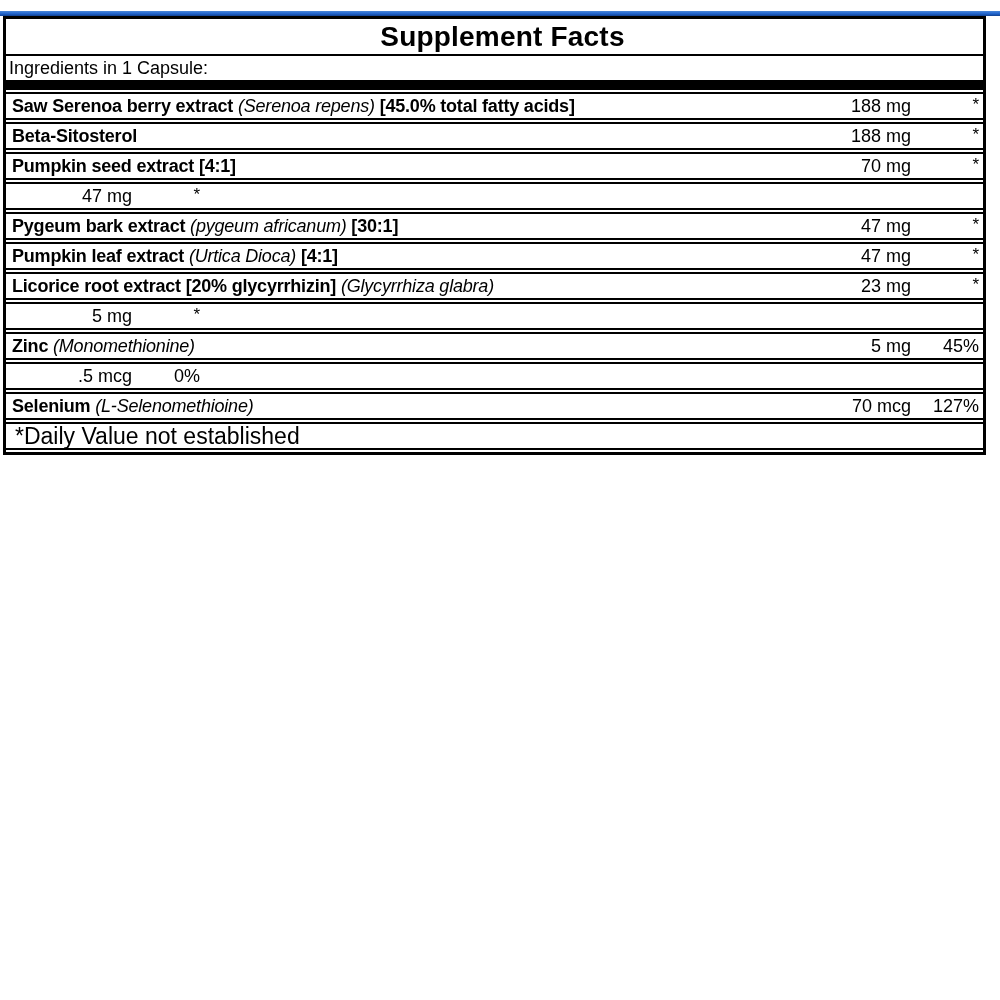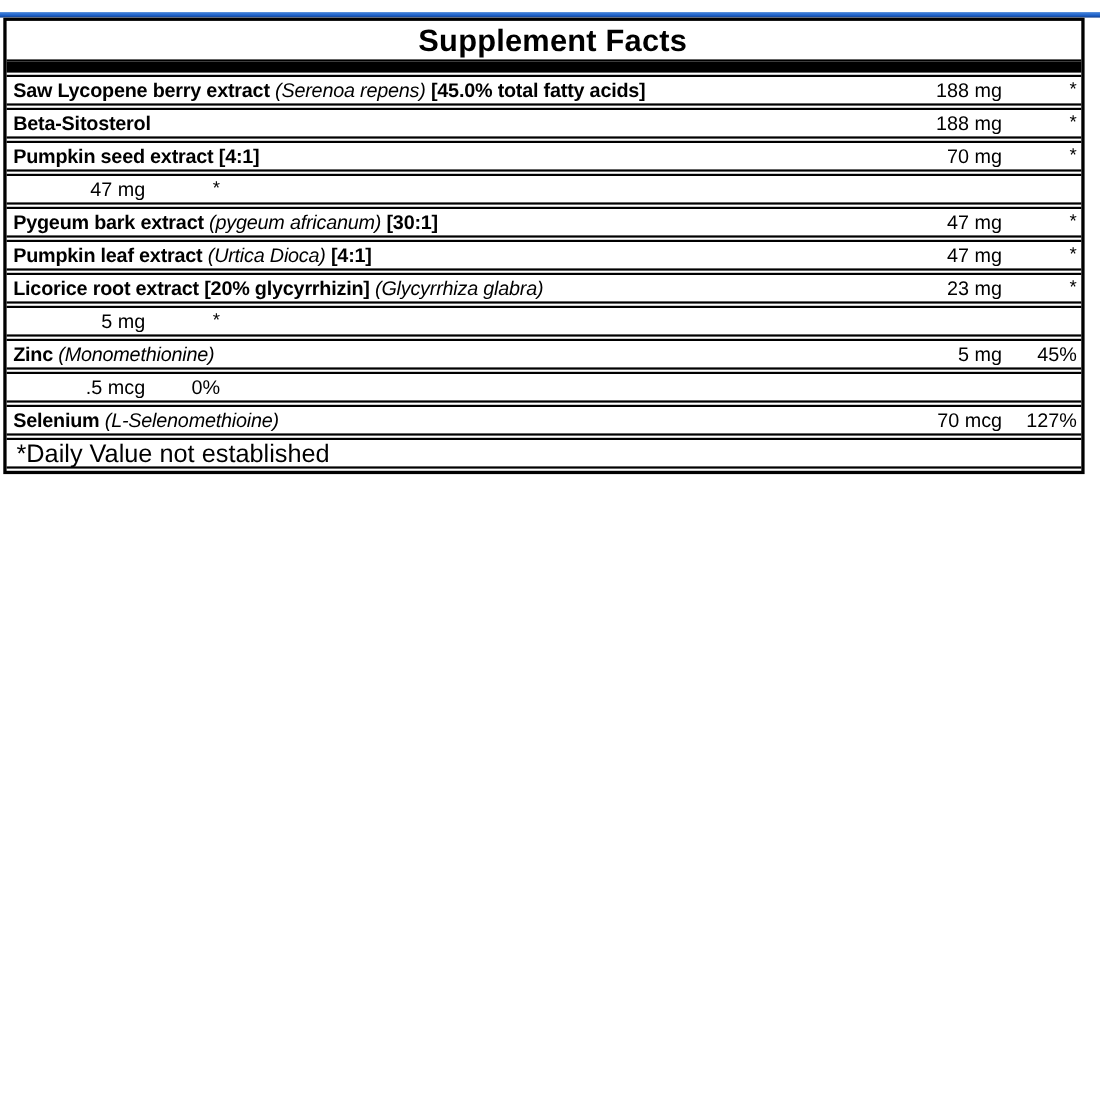--- a/index.html
+++ b/index.html
@@ -102,26 +102,27 @@
 <body>
 
 <div class="page">
 
   <div class="blue-line"></div>
 
   <div class="facts-table">
 
     <div class="title-row">Supplement Facts</div>
 
+    <div class="serving-row">Ingredients in 1 Capsule:</div>
 
     <div class="thick-bar"></div>
 
     <div class="rows-host">
         <div class="ing-row">
-          <div class="col-name"><span class="seg-bold">Saw Lycopene</span><span class="seg-regular"> berry extract </span><span class="seg-italic">(Serenoa repens)</span><span class="seg-regular"> [45.0% total fatty acids]</span></div>
+          <div class="col-name"><span class="seg-bold">Saw Serenoa</span><span class="seg-regular"> berry extract </span><span class="seg-italic">(Serenoa repens)</span><span class="seg-regular"> [45.0% total fatty acids]</span></div>
           <div class="col-amount">188 mg</div>
           <div class="col-dv star">*</div>
         </div>
         <div class="ing-row">
           <div class="col-name"><span class="seg-bold">Beta-Sitosterol</span></div>
           <div class="col-amount">188 mg</div>
           <div class="col-dv star">*</div>
         </div>
         <div class="ing-row">
           <div class="col-name"><span class="seg-bold">Pumpkin</span><span class="seg-regular"> seed extract [4:1]</span></div>

